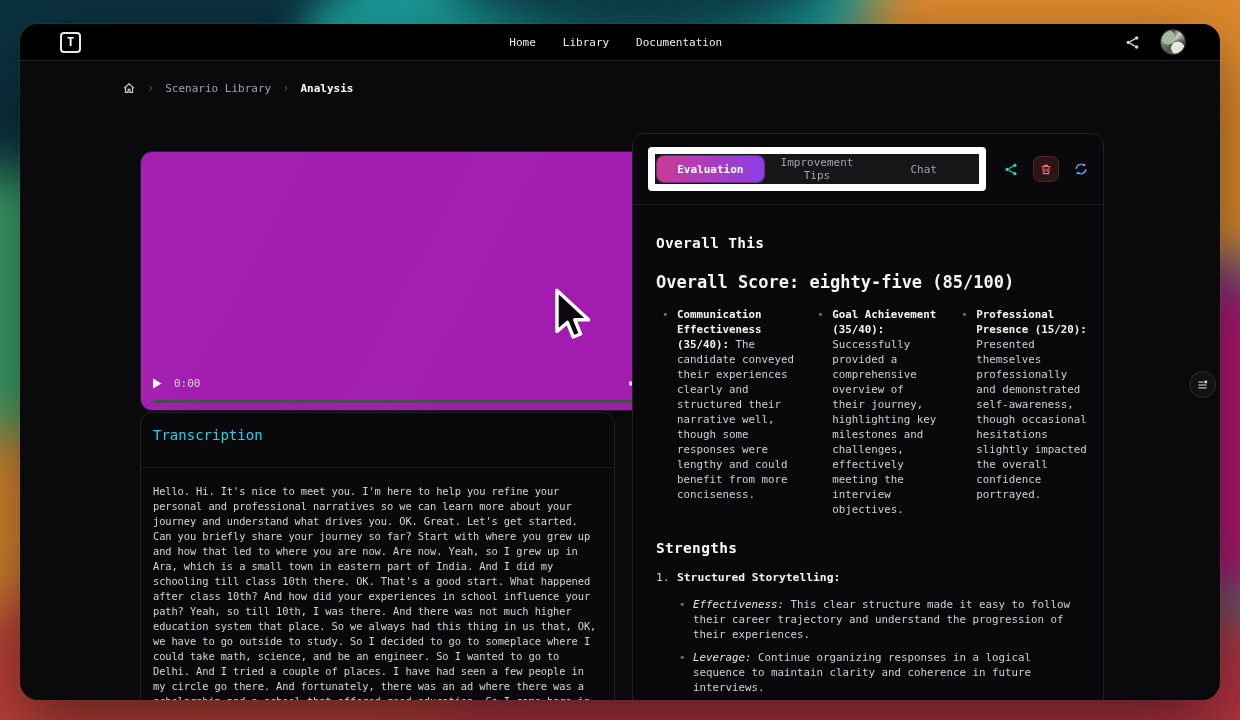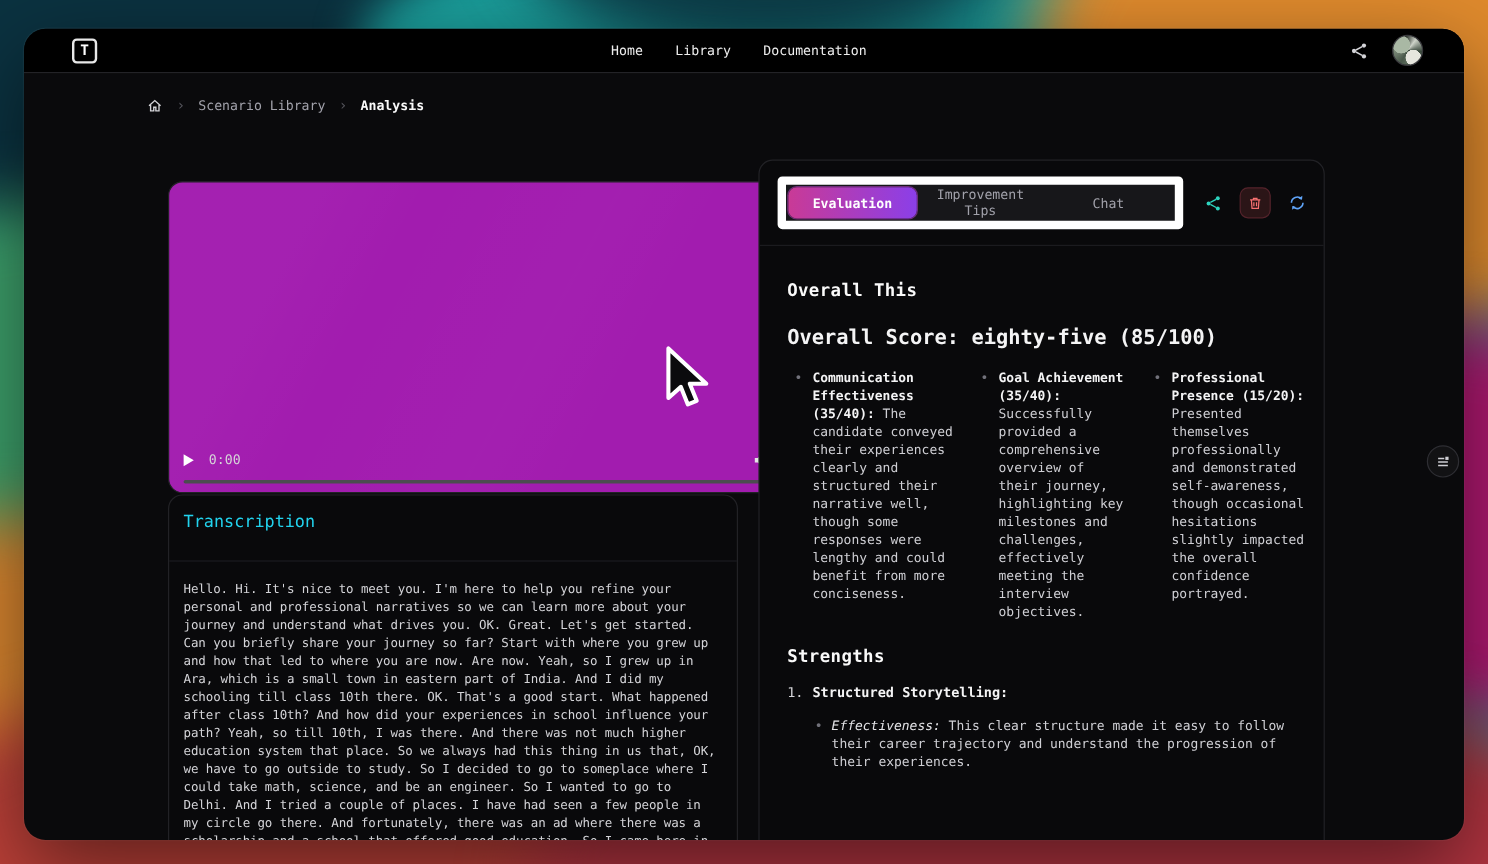--- a/index.html
+++ b/index.html
@@ -248,20 +248,23 @@
         <div class="h2 strengths-title">Strengths</div>
 
         <div class="strength-head">
           <span class="strength-num">1.</span>
           <b>Structured Storytelling:</b>
         </div>
         <ul class="strength-points">
           <li>
             <i>Effectiveness:</i><span> This clear structure made it easy to follow their career trajectory and understand the progression of their experiences.</span>
           </li>
+          <li>
+            <i>Leverage:</i><span> Continue organizing responses in a logical sequence to maintain clarity and coherence in future interviews.</span>
+          </li>
         </ul>
       </div>
     </section>
 
     <button class="float-toggle">
       <svg width="15" height="15" viewBox="0 0 16 16">
         <g stroke="#cfcfd4" stroke-width="1.4">
           <line x1="3" y1="5" x2="9.3" y2="5"></line>
             <line x1="3" y1="8.6" x2="13" y2="8.6"></line>
             <line x1="3" y1="12.2" x2="13" y2="12.2"></line>

